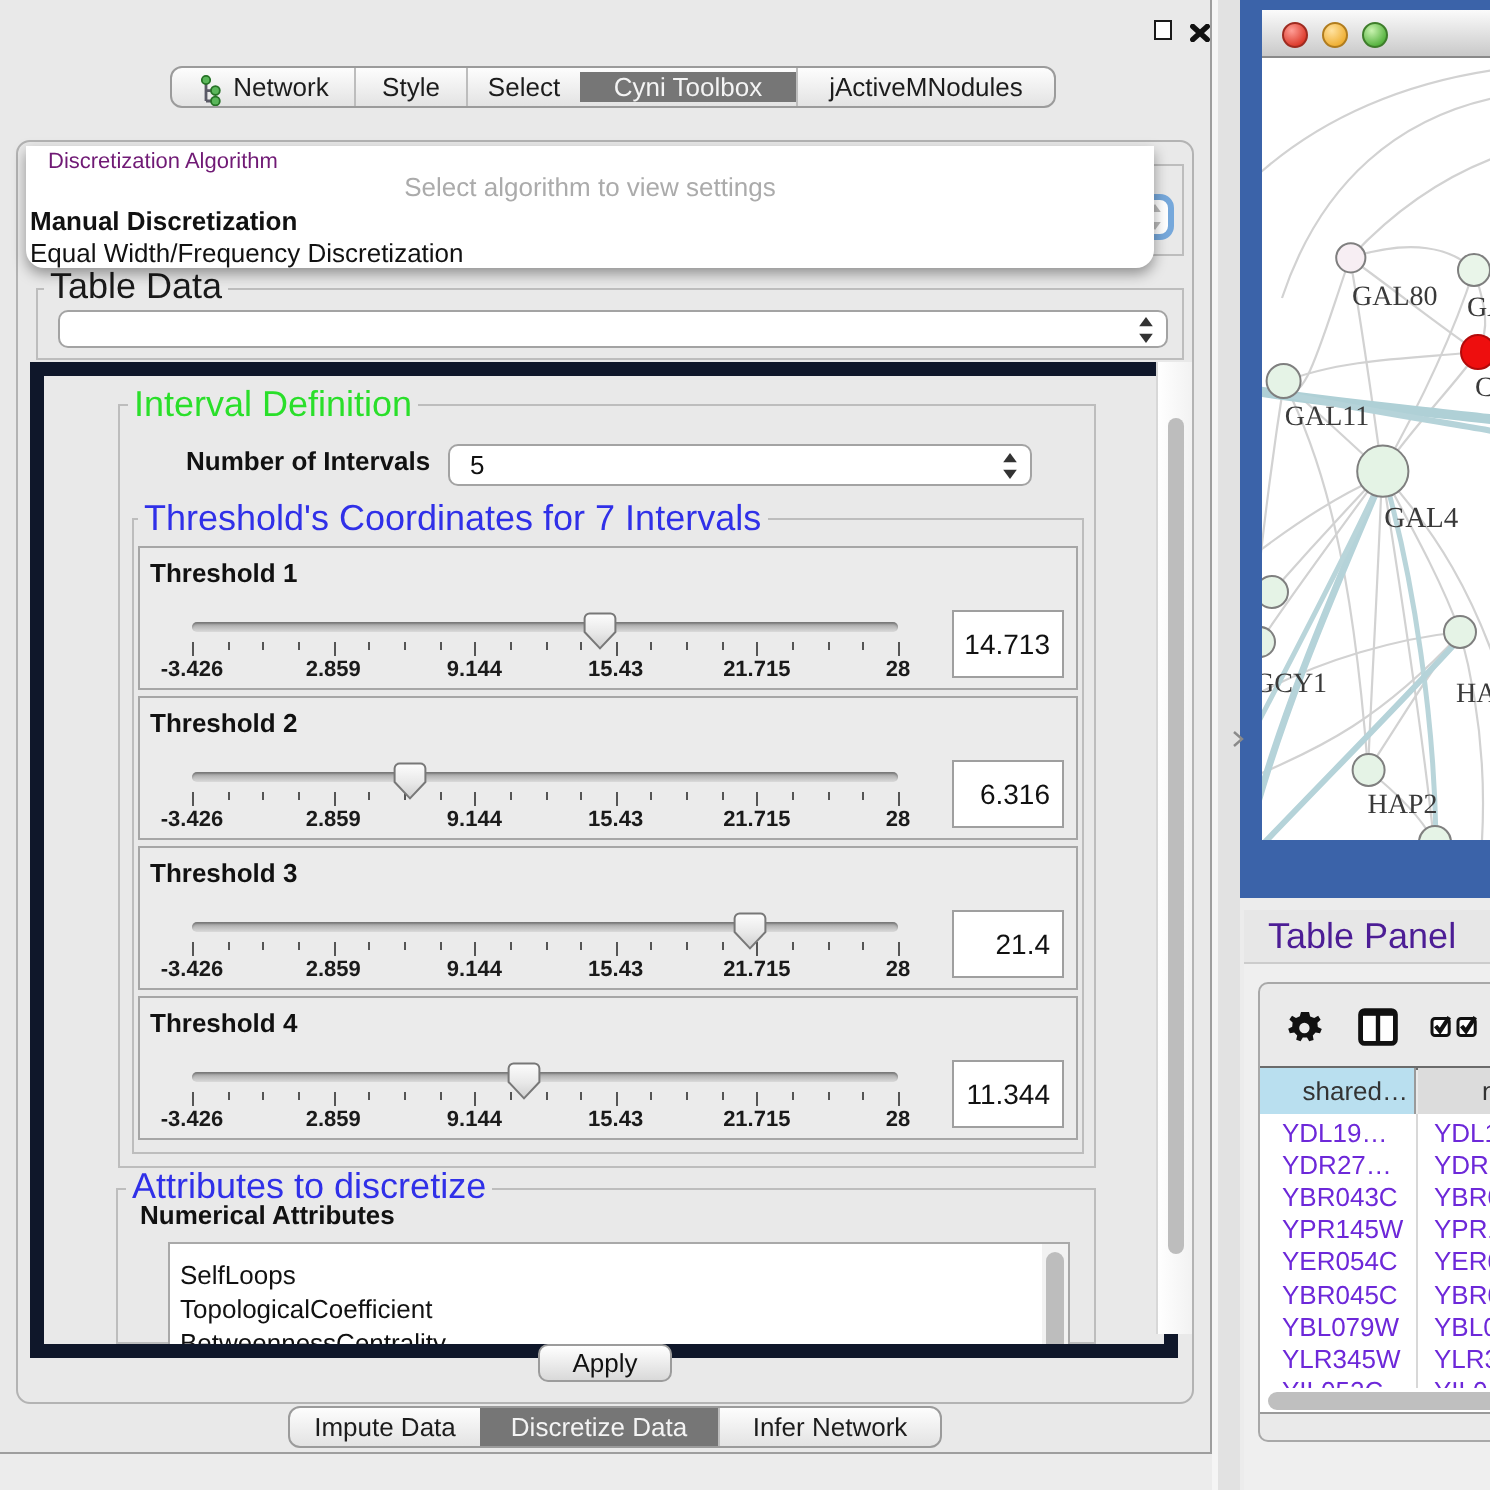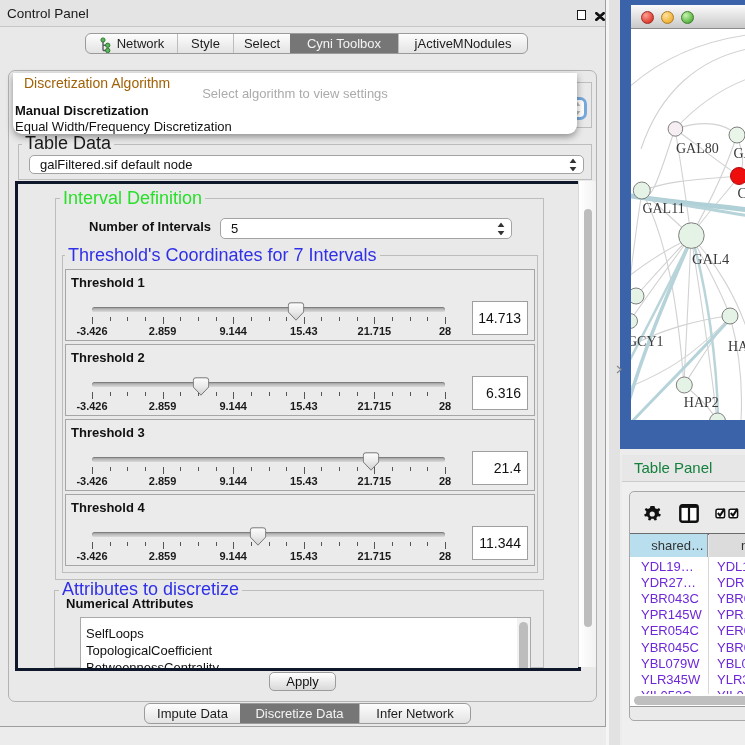--- a/index.html
+++ b/index.html
@@ -10,21 +10,21 @@
         border-right:1px solid #9E9E9E;border-bottom:1px solid #9E9E9E;}
   #titlebar{left:0;top:0;width:605px;height:26px;background:#E4E4E4;
             border-bottom:1px solid #C6C6C6;}
   #titlebar .t{position:absolute;left:7px;top:0;line-height:27px;font-size:13.5px;color:#1a1a1a;}
   .tabbar{border:1px solid #9B9B9B;border-radius:6px;
           background:linear-gradient(#FDFDFD,#E3E3E3);display:flex;overflow:hidden;}
   .tabbar .tab{font-size:13px;color:#1c1c1c;display:flex;
                align-items:center;justify-content:center;white-space:nowrap;}
   .tabbar .sel{background:#767676;color:#F4F4F4;}
   .tabbar .div{width:1px;background:#BDBDBD;height:100%;}
-  #tabsTop{left:85px;top:33px;width:441px;height:19px;}
+  #tabsTop{left:85px;top:33px;width:441px;height:19px;align-items:center;}
   #tabsBot{left:144px;top:703px;width:325px;height:19px;}
   #panel{left:8px;top:70px;width:587px;height:630px;border:1px solid #B3B3B3;
          border-radius:7px;background:#E9E9E9;}
   .gbox{position:absolute;border:1px solid #BDBDBD;}
   .gtitle{position:absolute;font-size:18px;background:#E9E9E9;padding:0 3px;line-height:13px;white-space:nowrap;}
   .combo{position:absolute;background:#FFFFFF;border:1px solid #A3A3A3;border-radius:5px;
          font-size:13px;color:#111;}
   .combo .txt{position:absolute;left:10px;top:0;bottom:0;display:flex;align-items:center;}
   .stepper{position:absolute;right:6px;top:50%;width:8px;height:13px;transform:translateY(-50%);}
   .thr{position:absolute;left:47px;width:468px;height:70px;border:1px solid #A6A6A6;background:#EBEBEB;}
@@ -58,23 +58,20 @@
     <defs>
 <linearGradient id="thumbg" x1="0" y1="0" x2="0" y2="1">
   <stop offset="0" stop-color="#FDFDFD"></stop>
         <stop offset=".55" stop-color="#E8E8E8"></stop>
         <stop offset="1" stop-color="#CFCFCF"></stop>
 </linearGradient>
     </defs>
   </svg>
 
 <div class="abs" id="winL">
-  <div class="abs" id="titlebar">
-      <span class="t">Control Panel</span>
-    </div>
   <div class="abs" style="left:577px;top:10px;width:7px;height:8px;border:1.7px solid #1a1a1a;background:#fff;"></div>
   <svg class="abs" style="left:595px;top:12px" width="10" height="9" viewBox="0 0 10 9">
     <path d="M1.4 1.2 L8.6 7.8 M8.6 1.2 L1.4 7.8" stroke="#111" stroke-width="2.7" fill="none" stroke-linecap="round"></path>
   </svg>
 
   <div class="abs tabbar" id="tabsTop">
     <div class="tab" style="width:91px">
       <svg width="12" height="16" viewBox="0 0 12 16" style="margin-right:6px;margin-top:2px">
         <path d="M4 3.5 V13.5 M4 8.3 H8.6 M4 13.5 H8.6" stroke="#5A5A66" stroke-width="1.4" fill="none"></path>
         <circle cx="4" cy="3" r="2.1" fill="#5BB75B" stroke="#267326" stroke-width=".9"></circle>
@@ -96,28 +93,27 @@
          border:3px solid #76A8DB;border-radius:7px;">
         <svg style="position:absolute;right:3px;top:2px;" width="7" height="13" viewBox="0 0 7 13">
           <path d="M3.5 0 L6.4 4 L0.6 4 Z" fill="#B9B9B9"></path>
           <path d="M3.5 13 L6.4 9 L0.6 9 Z" fill="#B9B9B9"></path>
         </svg>
       </div>
 
     <div class="gbox" style="left:9px;top:73px;width:572px;height:34px;"></div>
     <div class="gtitle" style="left:13px;top:66px;color:#1a1a1a;">Table Data</div>
     <div class="combo" style="left:20px;top:84px;width:553px;height:17px;">
-      <span class="txt">galFiltered.sif default node</span>
       <svg class="stepper" viewBox="0 0 8 13">
           <path d="M4 0 L7.4 4.6 L0.6 4.6 Z" fill="#333"></path>
           <path d="M4 13 L7.4 8.4 L0.6 8.4 Z" fill="#333"></path>
         </svg>
     </div>
 
-    <div class="abs" style="left:6px;top:110px;width:560px;height:484px;border:3px solid #0f172a;overflow:hidden;">
+    <div class="abs" style="left:6px;top:110px;width:560px;height:484px;border:7px solid #0f172a;overflow:hidden;">
       <div style="position:relative;width:100%;height:100%;">
         <div class="gbox" style="left:37px;top:14px;width:487px;height:380px;"></div>
         <div class="gtitle" style="left:42px;top:8px;color:#2ADF2A;">Interval Definition</div>
         <div class="abs" style="left:71px;top:35px;font-size:13px;font-weight:bold;color:#111;">Number of Intervals</div>
         <div class="combo" style="left:202px;top:34px;width:290px;height:19px;">
           <span class="txt">5</span>
           <svg class="stepper" viewBox="0 0 8 13">
               <path d="M4 0 L7.4 4.6 L0.6 4.6 Z" fill="#333"></path>
               <path d="M4 13 L7.4 8.4 L0.6 8.4 Z" fill="#333"></path>
             </svg>
@@ -284,21 +280,21 @@
 
   <div class="abs tabbar" id="tabsBot">
     <div class="tab" style="width:95px">Impute Data</div>
     <div class="tab sel" style="width:119px">Discretize Data</div>
     <div class="div"></div>
     <div class="tab" style="width:110px">Infer Network</div>
   </div>
 </div>
 
 <div class="abs" id="popup">
-  <div class="abs" style="left:11px;top:2px;font-size:14px;color:#a16207;">Discretization Algorithm</div>
+  <div class="abs" style="left:11px;top:2px;font-size:11px;color:#701a75;">Discretization Algorithm</div>
   <div class="abs" style="left:0;top:13px;width:564px;text-align:center;font-size:13px;color:#ABABAB;">Select algorithm to view settings</div>
   <div class="abs" style="left:2px;top:29.5px;font-size:13px;font-weight:bold;color:#111;">Manual Discretization</div>
   <div class="abs" style="left:2px;top:45.5px;font-size:13px;color:#111;">Equal Width/Frequency Discretization</div>
 </div>
 
 <div class="abs" style="left:606px;top:0;width:3px;height:745px;background:#F5F5F5;"></div>
 <div class="abs" style="left:609px;top:0;width:11px;height:745px;background:#E2E2E2;"></div>
 <div class="abs" id="netwin"></div>
 <div class="abs" id="netbar">
   <div class="light" style="left:10px;background:radial-gradient(circle at 35% 30%,#FF9E96,#DC3A2B 75%);border:1px solid #9E2B20;"></div>
@@ -355,21 +351,21 @@
       <text x="61.1" y="234.5" font-family="Liberation Serif,serif" font-size="14.5" fill="#3A3A3A">GAL4</text>
       <text x="-4" y="317" font-family="Liberation Serif,serif" font-size="14" fill="#3A3A3A">GCY1</text>
       <text x="97" y="322" font-family="Liberation Serif,serif" font-size="14" fill="#3A3A3A">HA</text>
       <text x="52.8" y="377.5" font-family="Liberation Serif,serif" font-size="14" fill="#3A3A3A">HAP2</text>
       <text x="106.5" y="169" font-family="Liberation Serif,serif" font-size="14" fill="#3A3A3A">CYC</text>
     </svg>
   </div>
 
 <div class="abs" id="tpwin">
   <div class="abs" id="tptitle">
-      <span style="position:absolute;left:12px;line-height:26px;font-size:15px;color:#15803d;text-align:right;">Table Panel</span>
+      <span style="position:absolute;left:12px;line-height:26px;font-size:18px;color:#4c1d95;text-align:right;">Table Panel</span>
     </div>
   <div class="abs" id="tpbox"></div>
   <svg class="abs" style="left:22px;top:50px" width="17" height="17" viewBox="0 0 17 17">
     <path d="M8.5 2 L10 2 L10.6 4.2 L12.6 5 L14.6 3.9 L15.8 5.9 L14.2 7.4 L14.4 9.5 L16.4 10.5 L15.5 12.6 L13.3 12.2 L11.9 13.8 L12.3 16 L10.1 16.6 L9 14.7 L6.9 14.7 L5.8 16.6 L3.6 15.9 L4.1 13.7 L2.6 12.2 L0.4 12.6 L-0.4 10.4 L1.6 9.4 L1.8 7.3 L0.2 5.8 L1.5 3.9 L3.5 5 L5.4 4.1 L6 2 Z" fill="#111" transform="translate(0.5,-1)"></path>
     <circle cx="8.2" cy="9" r="2.6" fill="#EAEAEA"></circle>
   </svg>
   <svg class="abs" style="left:57px;top:49px" width="20" height="19" viewBox="0 0 20 19">
     <rect x="1.3" y="1.3" width="17.4" height="16.4" rx="2" fill="#fff" stroke="#111" stroke-width="2.4"></rect>
     <line x1="10" y1="1.3" x2="10" y2="17.7" stroke="#111" stroke-width="2.2"></line>
     <rect x="1.3" y="1.3" width="17.4" height="2.6" fill="#111"></rect>

